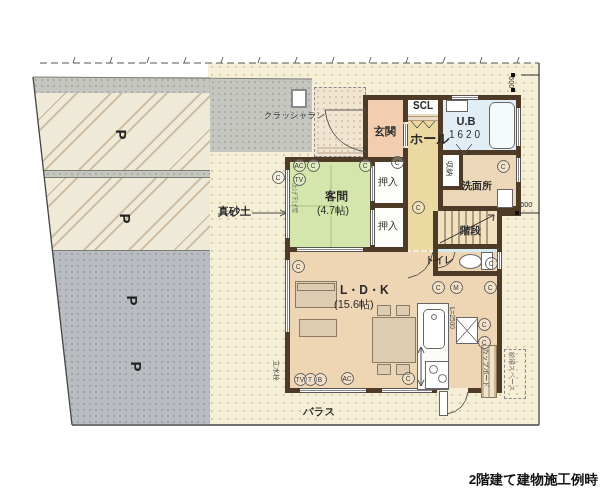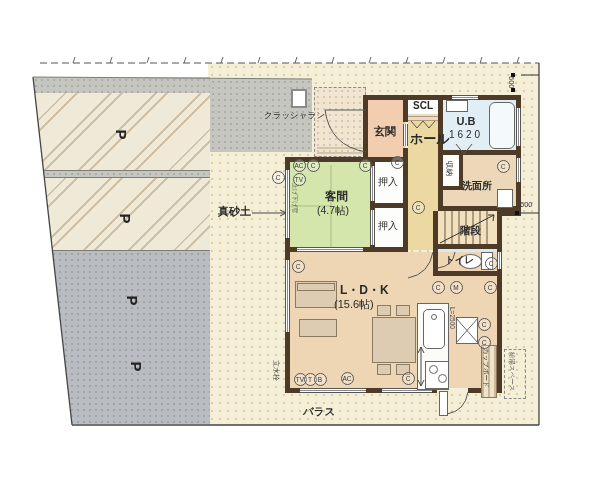--- a/index.html
+++ b/index.html
@@ -221,31 +221,32 @@
   <div class="lbl" style="left:410px;top:132px;font-size:13px;font-weight:bold;">ホール</div>
   <div class="lbl b ctr" style="left:452px;top:115px;font-size:11px;width:28px;">U.B</div>
   <div class="lbl ctr" style="left:446px;top:129px;font-size:10px;width:40px;letter-spacing:3px;">1620</div>
   <div class="lbl" style="left:378px;top:176px;font-size:10px;">押入</div>
   <div class="lbl" style="left:378px;top:220px;font-size:10px;">押入</div>
   <div class="lbl b" style="left:325px;top:190px;font-size:11.5px;">客間</div>
   <div class="lbl" style="left:317px;top:204px;font-size:10.5px;">(4.7帖)</div>
   <div class="lbl b" style="left:462px;top:180px;font-size:10px;">洗面所</div>
   <div class="lbl vert" style="left:444px;top:161px;font-size:7.5px;">収納</div>
   <div class="lbl b" style="left:460px;top:224px;font-size:10.5px;">階段</div>
-  <div class="lbl" style="left:445px;top:255px;font-size:9.5px;font-weight:bold;">トイレ</div>
+  <div class="lbl" style="left:425px;top:255px;font-size:9.5px;font-weight:bold;">トイレ</div>
   <div class="lbl b" style="left:340px;top:284px;font-size:12px;">L・D・K</div>
   <div class="lbl" style="left:334px;top:298px;font-size:11px;">(15.6帖)</div>
   <div class="lbl vert" style="left:483px;top:348px;font-size:6.5px;">カップボード</div>
   <div class="lbl vert" style="left:509px;top:352px;font-size:6.5px;color:#555;">給湯スペース</div>
   <div class="lbl vert" style="left:449px;top:307px;font-size:6.5px;color:#444;">L=2500</div>
   <div class="lbl vert" style="left:291px;top:183px;font-size:6px;color:#555;">上げ下げ窓</div>
 
   <div class="lbl vert" style="left:506px;top:76px;font-size:7.5px;color:#333;">600</div>
   <div class="lbl" style="left:520px;top:201px;font-size:7.5px;color:#333;">600</div>
 
+  <div id="caption">2階建て建物施工例時</div>
 <span class="sym" style="left: 271.5px; top: 170.5px;">C</span>
     <span class="sym" style="left: 292.5px; top: 158.5px;">AC</span>
     <span class="sym" style="left: 306.5px; top: 158.5px;">C</span>
     <span class="sym" style="left: 292.5px; top: 172.5px;">TV</span>
     <span class="sym" style="left: 358.5px; top: 158.5px;">C</span>
     <span class="sym" style="left: 390.5px; top: 155.5px;">C</span>
     <span class="sym" style="left: 411.5px; top: 200.5px;">C</span>
     <span class="sym" style="left: 291.5px; top: 259.5px;">C</span>
     <span class="sym" style="left: 431.5px; top: 280.5px;">C</span>
     <span class="sym" style="left: 449.5px; top: 280.5px;">M</span>

